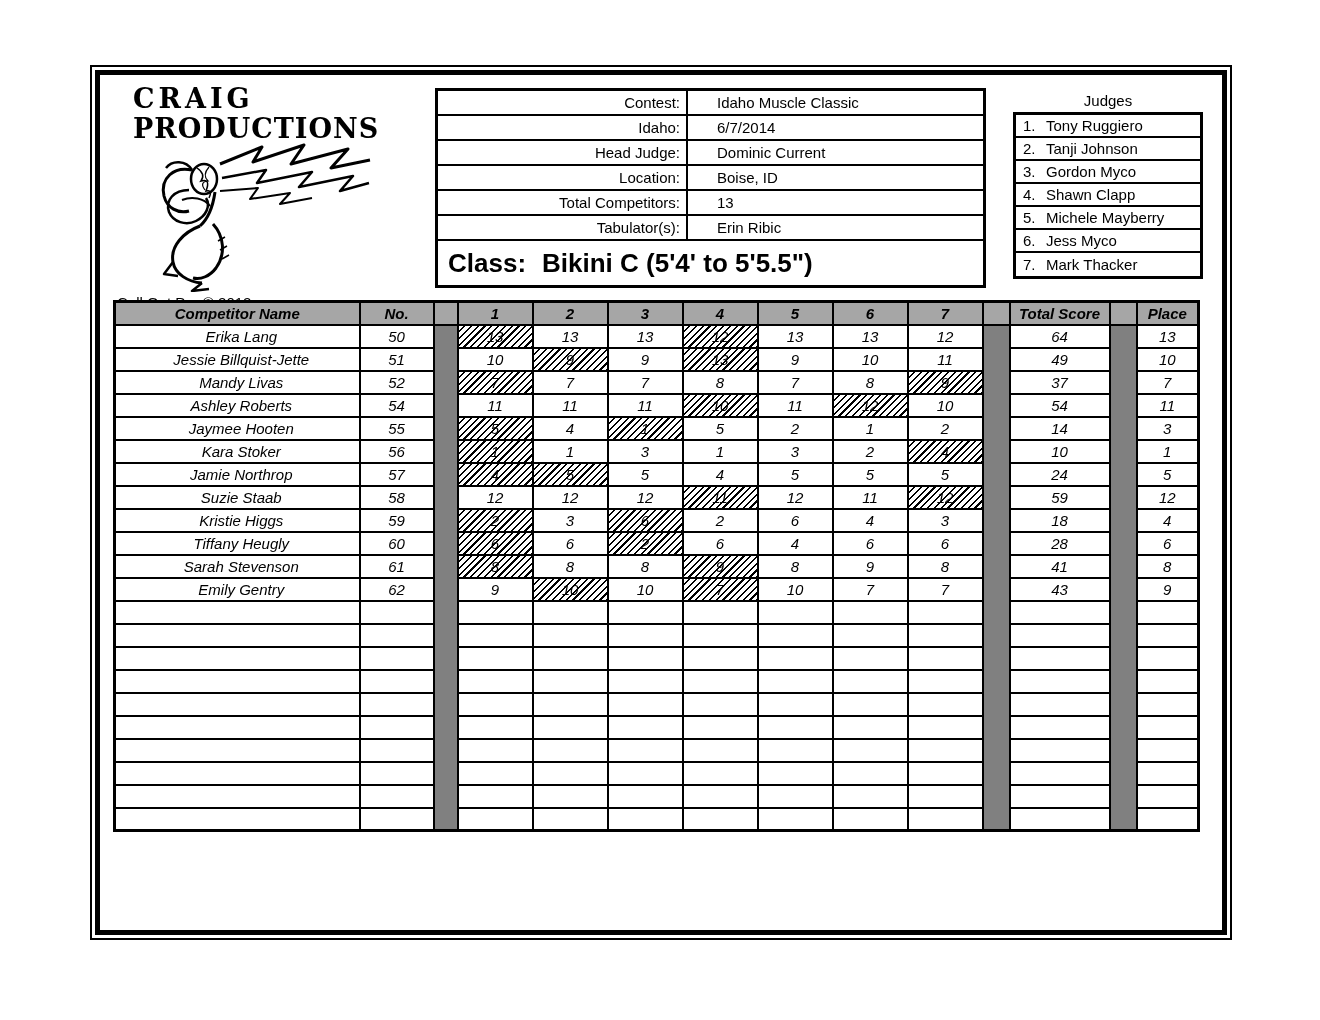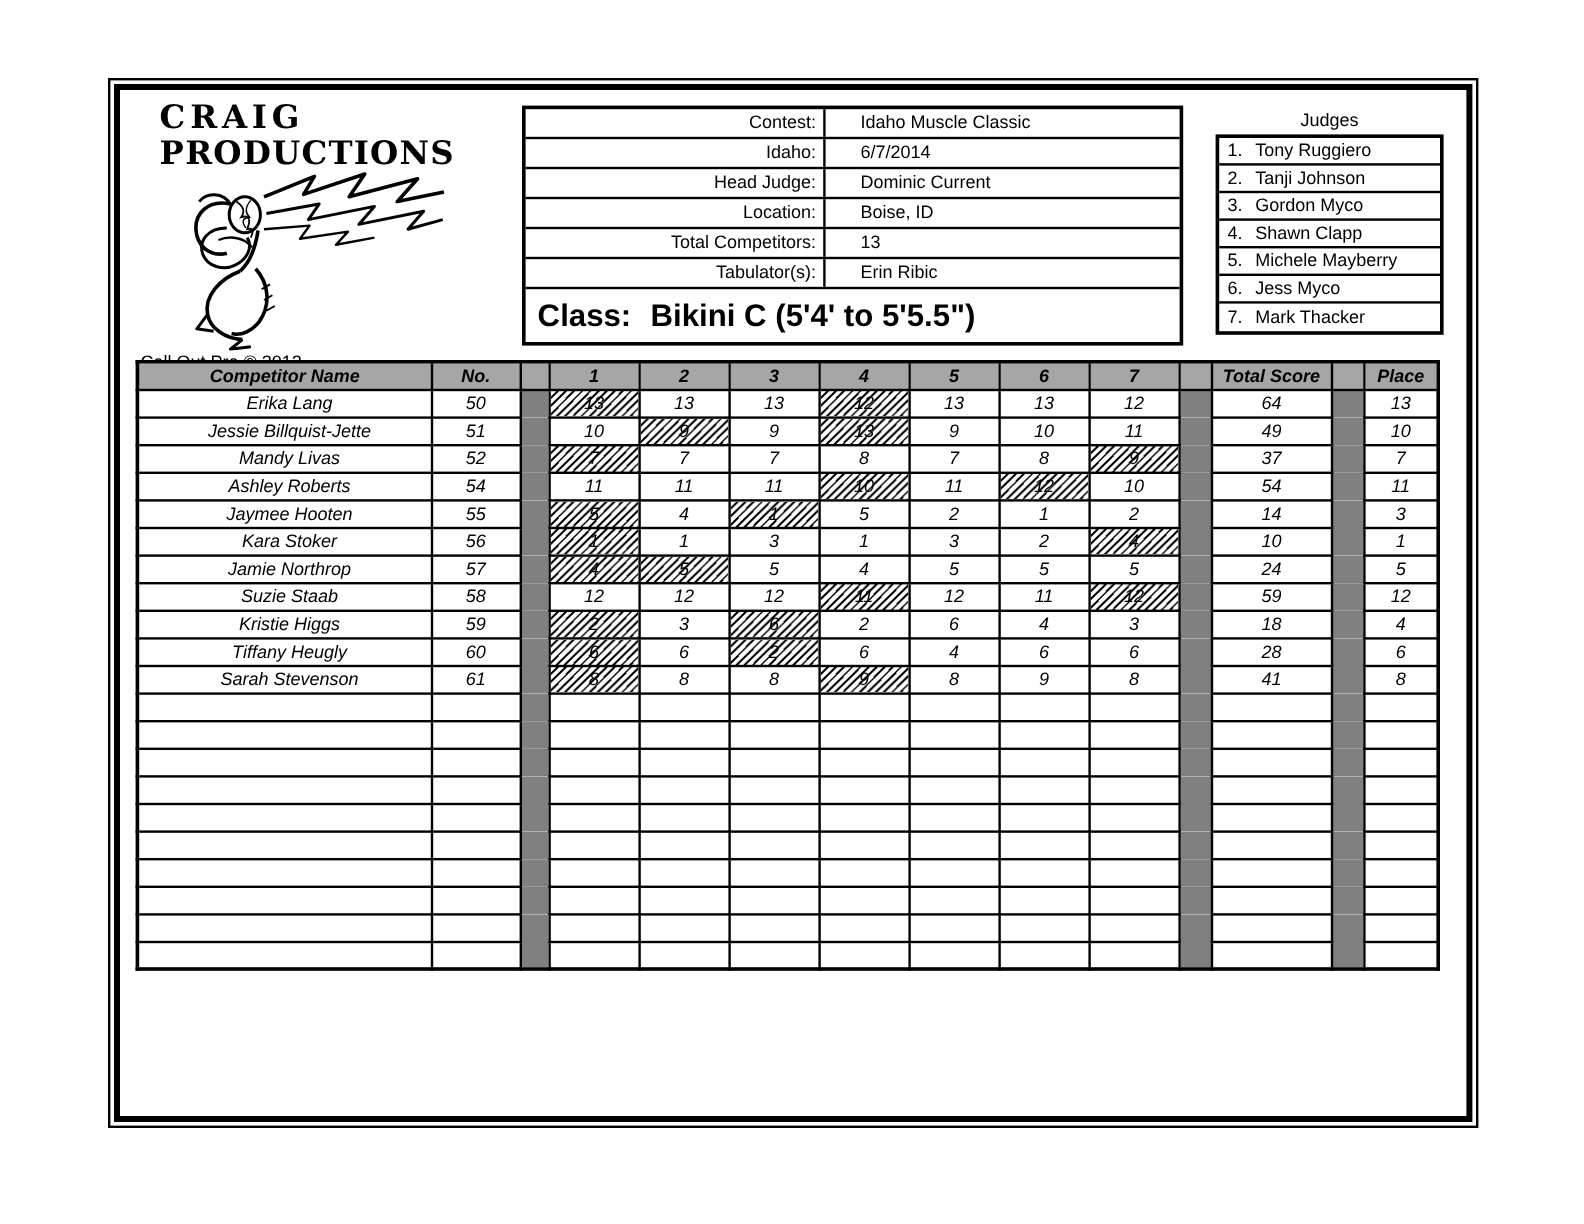--- a/index.html
+++ b/index.html
@@ -362,20 +362,36 @@
         <td class="cell hatched">9</td>
         <td class="cell">8</td>
         <td class="cell">9</td>
         <td class="cell">8</td>
         <td class="sep-cell"></td>
         <td class="cell">41</td>
         <td class="sep-cell"></td>
         <td class="cell">8</td>
       </tr>
       <tr>
+        <td class="cell name-cell">Emily Gentry</td>
+        <td class="cell">62</td>
+        <td class="sep-cell"></td>
+        <td class="cell">9</td>
+        <td class="cell hatched">10</td>
+        <td class="cell">10</td>
+        <td class="cell hatched">7</td>
+        <td class="cell">10</td>
+        <td class="cell">7</td>
+        <td class="cell">7</td>
+        <td class="sep-cell"></td>
+        <td class="cell">43</td>
+        <td class="sep-cell"></td>
+        <td class="cell">9</td>
+      </tr>
+      <tr>
         <td class="cell name-cell"></td>
         <td class="cell"></td>
         <td class="sep-cell"></td>
         <td class="cell"></td>
         <td class="cell"></td>
         <td class="cell"></td>
         <td class="cell"></td>
         <td class="cell"></td>
         <td class="cell"></td>
         <td class="cell"></td>

